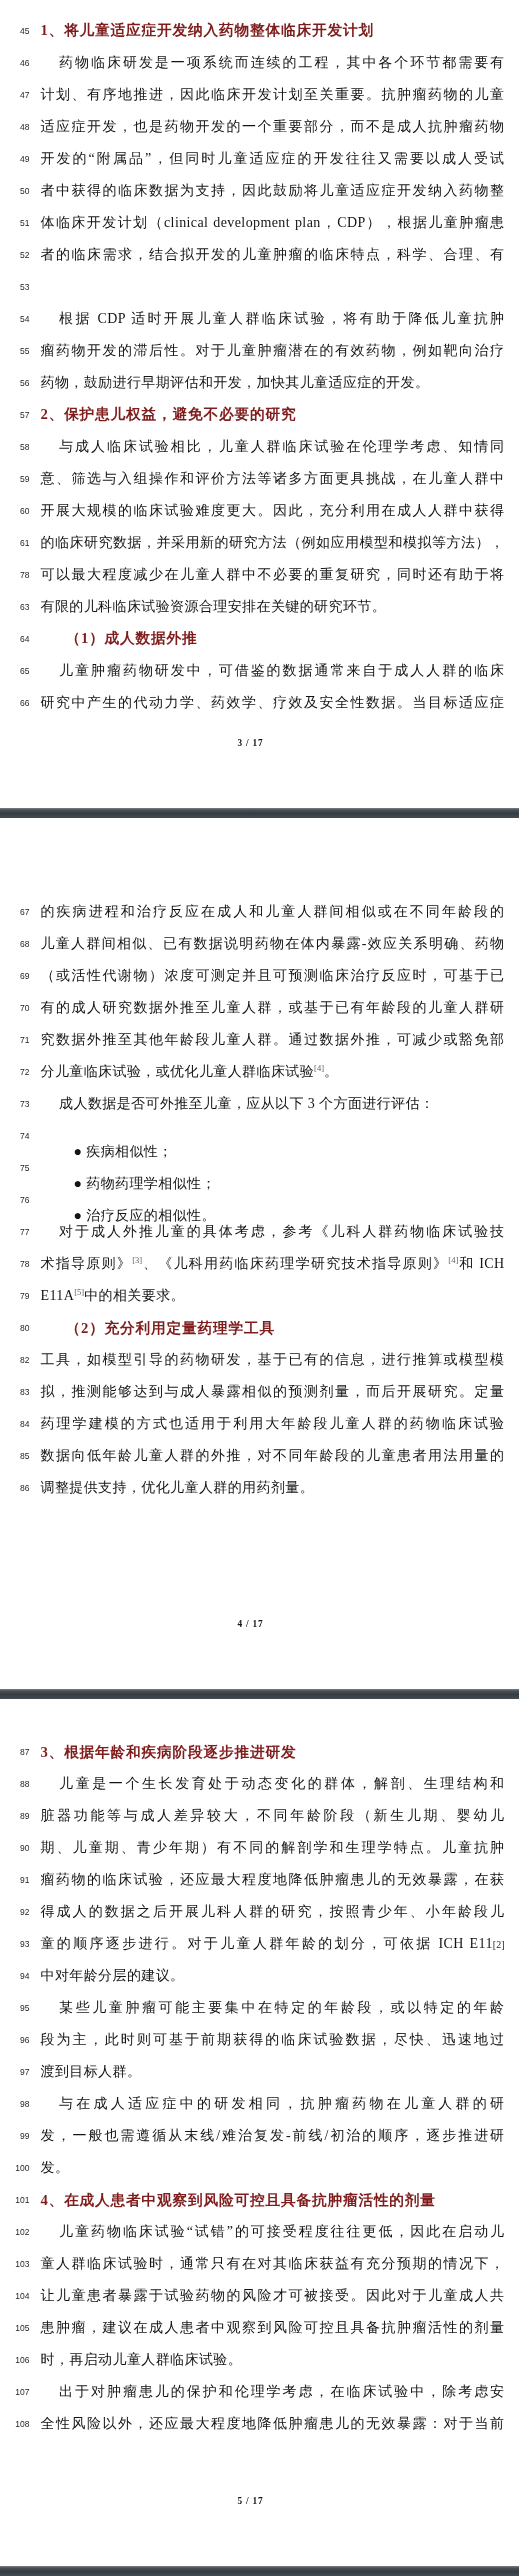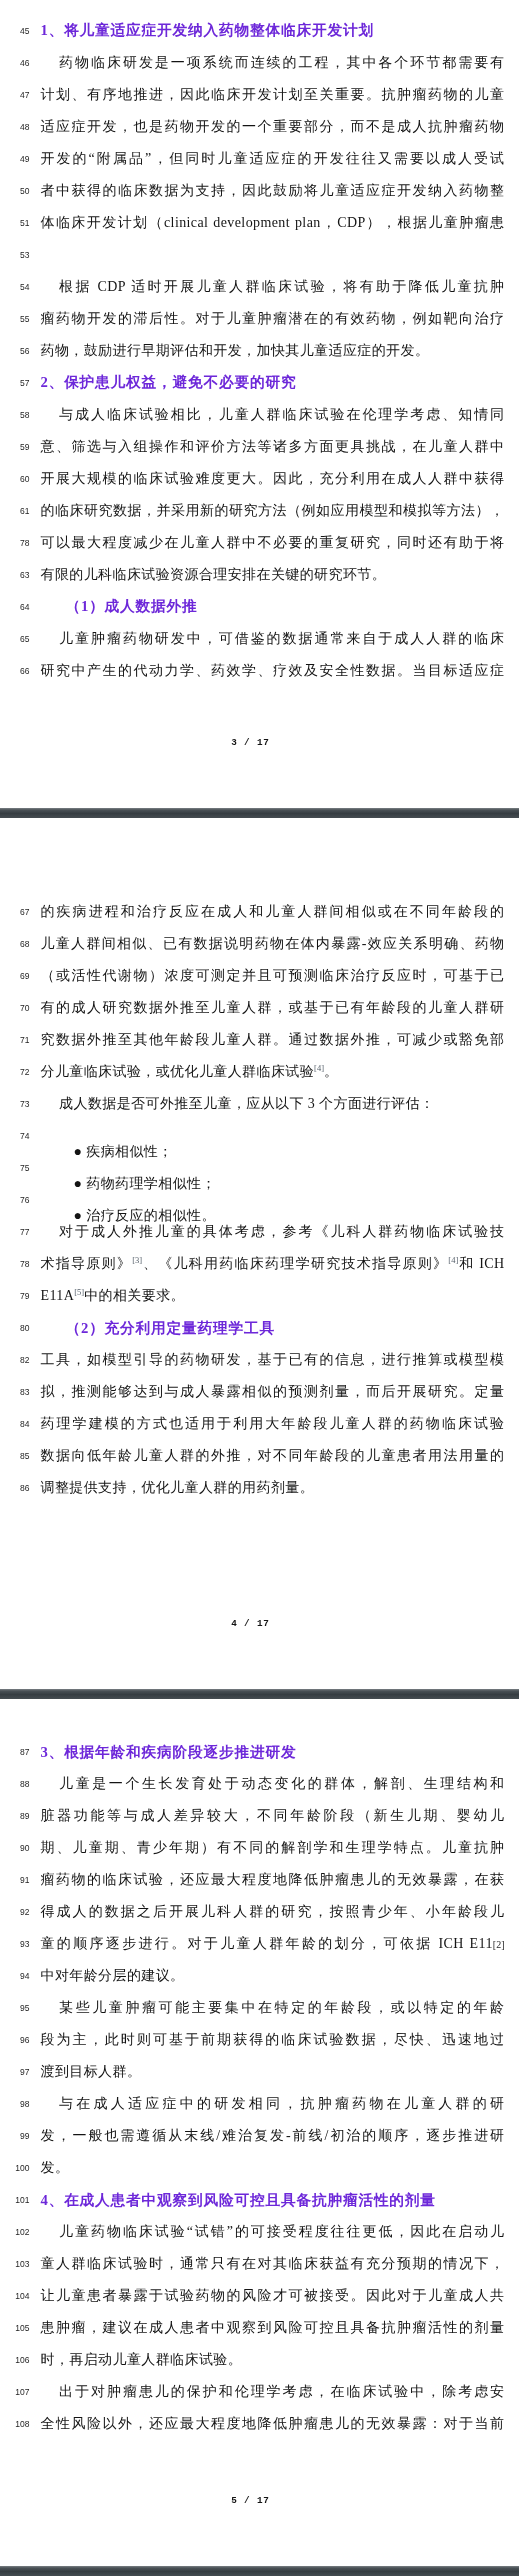--- a/index.html
+++ b/index.html
@@ -28,26 +28,26 @@
   }
   
   .pe .ltext, .p1e .ltext, .bullet .ltext, .h .ltext, .hsub .ltext {
     text-align:left; text-align-last:left;
   }
   
   .p1 .ltext, .p1e .ltext { padding-left:18.6px; }
   .hsub .ltext { padding-left:25px; }
   .bullet .ltext { padding-left:33px;margin-top:32px; }
   
-  .h .ltext, .hsub .ltext { font-weight:700; font-size:14.7px; letter-spacing:0.8px; color:#6d28d9; }
+  .h .ltext, .hsub .ltext { font-weight:700; font-size:14.7px; letter-spacing:0.8px; color:#7f1d1d; }
   .sup { font-size:8.5px; vertical-align:4.7px; letter-spacing:0; color:#56606b; }
   .sm  { font-size:10px; letter-spacing:0; color:#1f1f1f; }
   .pfooter {
     position:absolute; left:0; right:18px; bottom:60px; text-align:center;
-    font-family:Liberation Mono, monospace; font-size:9.3px; font-weight:700;
+    font-family:Liberation Serif, serif; font-size:9.3px; font-weight:700;
     letter-spacing:0.8px; color:#141414;
   }
 </style>
 </head>
 <body>
 
 <div id="viewer">
     <div class="page page-1">
       <div class="line h">
         <span class="lnum">45</span>
@@ -70,20 +70,24 @@
         <span class="ltext">开发的“附属品”，但同时儿童适应症的开发往往又需要以成人受试</span>
       </div>
       <div class="line p">
         <span class="lnum">50</span>
         <span class="ltext">者中获得的临床数据为支持，因此鼓励将儿童适应症开发纳入药物整</span>
       </div>
       <div class="line p">
         <span class="lnum">51</span>
         <span class="ltext">体临床开发计划（clinical development plan，CDP），根据儿童肿瘤患</span>
       </div>
+      <div class="line p">
+        <span class="lnum">52</span>
+        <span class="ltext">者的临床需求，结合拟开发的儿童肿瘤的临床特点，科学、合理、有</span>
+      </div>
       <div class="line pe">
         <span class="lnum">53</span>
       </div>
       <div class="line p1">
         <span class="lnum">54</span>
         <span class="ltext">根据 CDP 适时开展儿童人群临床试验，将有助于降低儿童抗肿</span>
       </div>
       <div class="line p">
         <span class="lnum">55</span>
         <span class="ltext">瘤药物开发的滞后性。对于儿童肿瘤潜在的有效药物，例如靶向治疗</span>

